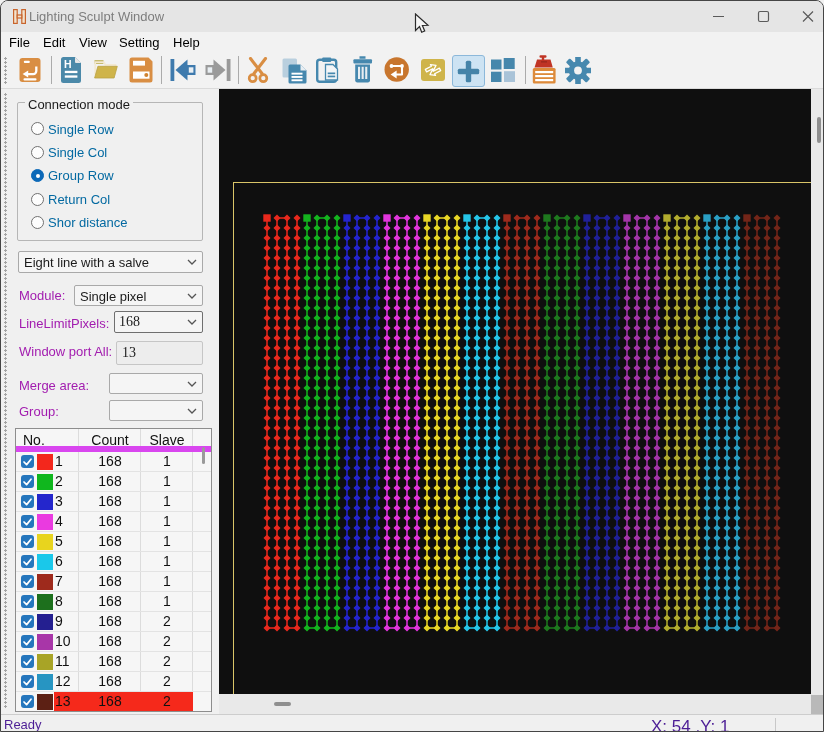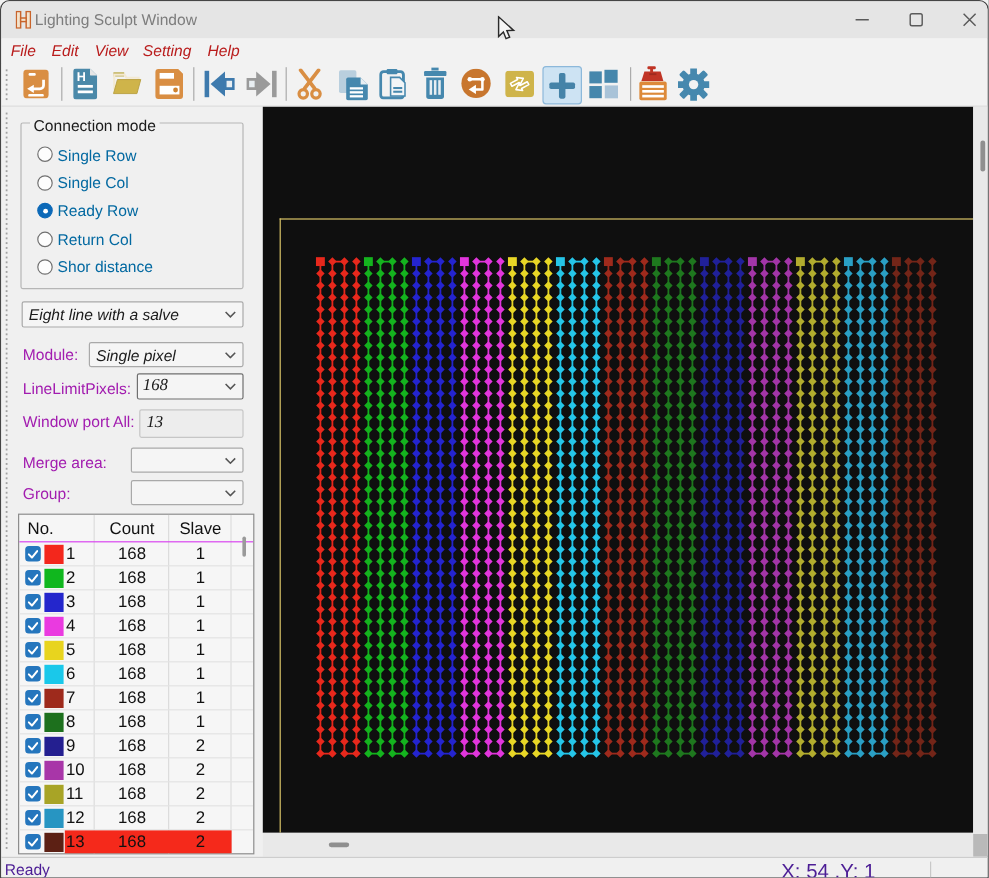--- a/index.html
+++ b/index.html
@@ -2,38 +2,38 @@
 <html><head><meta charset="utf-8"><style>
 * { margin:0; padding:0; box-sizing:border-box; }
 html,body { width:824px; height:732px; overflow:hidden; }
 body { font-family:"Liberation Sans",sans-serif; position:relative; background:#f1f1f1; }
 .abs { position:absolute; }
 #win { position:absolute; inset:0; border:1px solid #454545; border-radius:8px 8px 0 0; overflow:hidden; background:#f1f1f1; }
 #titlebar { position:absolute; left:0; top:0; width:100%; height:31px; background:#e5e5e5; }
 #title { position:absolute; left:28px; top:8px; font-size:13px; color:#7d7d7d;text-align:center; }
 .winbtn { position:absolute; top:0; width:44px; height:31px; color:#5a5a5a; }
 #menubar { position:absolute; left:0; top:31px; width:100%; height:21px; background:#f2f2f2; }
-.mi { position:absolute; top:3px; font-size:13px; color:#b91c1c;font-style:italic; }
+.mi { position:absolute; top:3px; font-size:13px; color:#000000; }
 #toolbar { position:absolute; left:0; top:52px; width:100%; height:36px; background:#f2f2f2; border-bottom:1px solid #dadada; }
 .tsep { position:absolute; top:55px; width:1px; height:28px; background:#ababab; }
 .grip { position:absolute; left:3px; width:3px; background-image:radial-gradient(circle at 1.5px 1.5px,#a2a2a2 1.05px,transparent 1.15px); background-size:3px 4px; }
 #panel { position:absolute; left:0; top:88px; width:218px; height:625px; background:#f0f0f0; }
 #gbox { position:absolute; left:16px; top:101px; width:186px; height:139px; border:1px solid #b6b6b6; border-radius:2px; }
 #gboxlbl { position:absolute; left:24px; top:96px; font-size:13px; color:#1b1b1b; background:#f0f0f0; padding:0 3px; }
 .radio { position:absolute; left:30px; width:13px; height:13px; border:1px solid #717171; border-radius:50%; background:#fdfdfd; }
 .radio.sel { background:#0c69b8; border-color:#0c69b8; }
 .radio.sel::after { content:""; position:absolute; left:3.5px; top:3.5px; width:4px; height:4px; border-radius:50%; background:#fff; }
 .rlbl { position:absolute; left:47px; font-size:13px; color:#0369a1; }
 .plbl { position:absolute; left:18px; font-size:13px; color:#a21caf; }
 .dd { position:absolute; background:#f5f5f5; border:1px solid #a9a9a9; border-radius:2px; font-size:13px; color:#1b1b1b; }
-.dd .t { position:absolute; left:5px; top:50%; transform:translateY(-50%); white-space:nowrap;font-style:italic; }
+.dd .t { position:absolute; left:5px; top:50%; transform:translateY(-50%); white-space:nowrap; }
 .dd svg { position:absolute; right:5px; top:50%; transform:translateY(-50%); }
 .serif { font-family:"Liberation Serif",serif; font-size:14px; }
 #tbl { position:absolute; left:14px; top:427px; width:197px; height:284px; background:#f6f6f6; border:1px solid #8d8d8d; overflow:hidden; }
-#thead { position:relative; height:23px; border-bottom:1px solid #d946ef; font-size:14px; color:#111; }
+#thead { position:relative; height:23px; border-bottom:6px solid #d946ef; font-size:14px; color:#111; }
 #thead span { position:absolute; top:3px; } #thead .c { text-align:center; }
 .tcol { position:absolute; top:0; width:1px; height:284px; background:#dcdcdc; }
 .trow { position:relative; height:20px; border-bottom:1px solid #e3e3e3; font-size:14px; color:#111; }
 .cb { position:absolute; left:5px; top:3px; width:13px; height:13px; background:#2576bd; border-radius:3px; }
 .cb svg { position:absolute; left:2px; top:2.5px; }
 .sw { position:absolute; left:21px; top:2px; width:16px; height:16px; }
 .num { position:absolute; left:39px; top:1px; }
 .cnt { position:absolute; left:63px; width:62px; text-align:center; top:1px; }
 .slv { position:absolute; left:125px; width:52px; text-align:center; top:1px; }
 .trow.hl::before { content:""; position:absolute; left:38px; top:0; width:139px; height:20px; background:#f5291b; }
@@ -193,21 +193,21 @@
   <div id="panel">
     <div class="grip" style="top:4px;height:616px"></div>
   </div>
   <div id="gbox"></div>
     <div id="gboxlbl">Connection mode</div>
     <div class="radio" style="top:121px"></div>
     <span class="rlbl" style="top:120.5px">Single Row</span>
     <div class="radio" style="top:145px"></div>
     <span class="rlbl" style="top:144px">Single Col</span>
     <div class="radio sel" style="top:168px"></div>
-    <span class="rlbl" style="top:167px">Ready Row</span>
+    <span class="rlbl" style="top:167px">Group Row</span>
     <div class="radio" style="top:192px"></div>
     <span class="rlbl" style="top:191px">Return Col</span>
     <div class="radio" style="top:215px"></div>
     <span class="rlbl" style="top:214px">Shor distance</span>
     <div class="dd" style="left:17px;top:250px;width:185px;height:22px">
       <span class="t">Eight line with a salve</span>
       <svg width="10" height="6" viewBox="0 0 10 6">
         <path d="M1 1l4 4 4-4" stroke="#555" stroke-width="1.3" fill="none"></path>
       </svg>
     </div>

